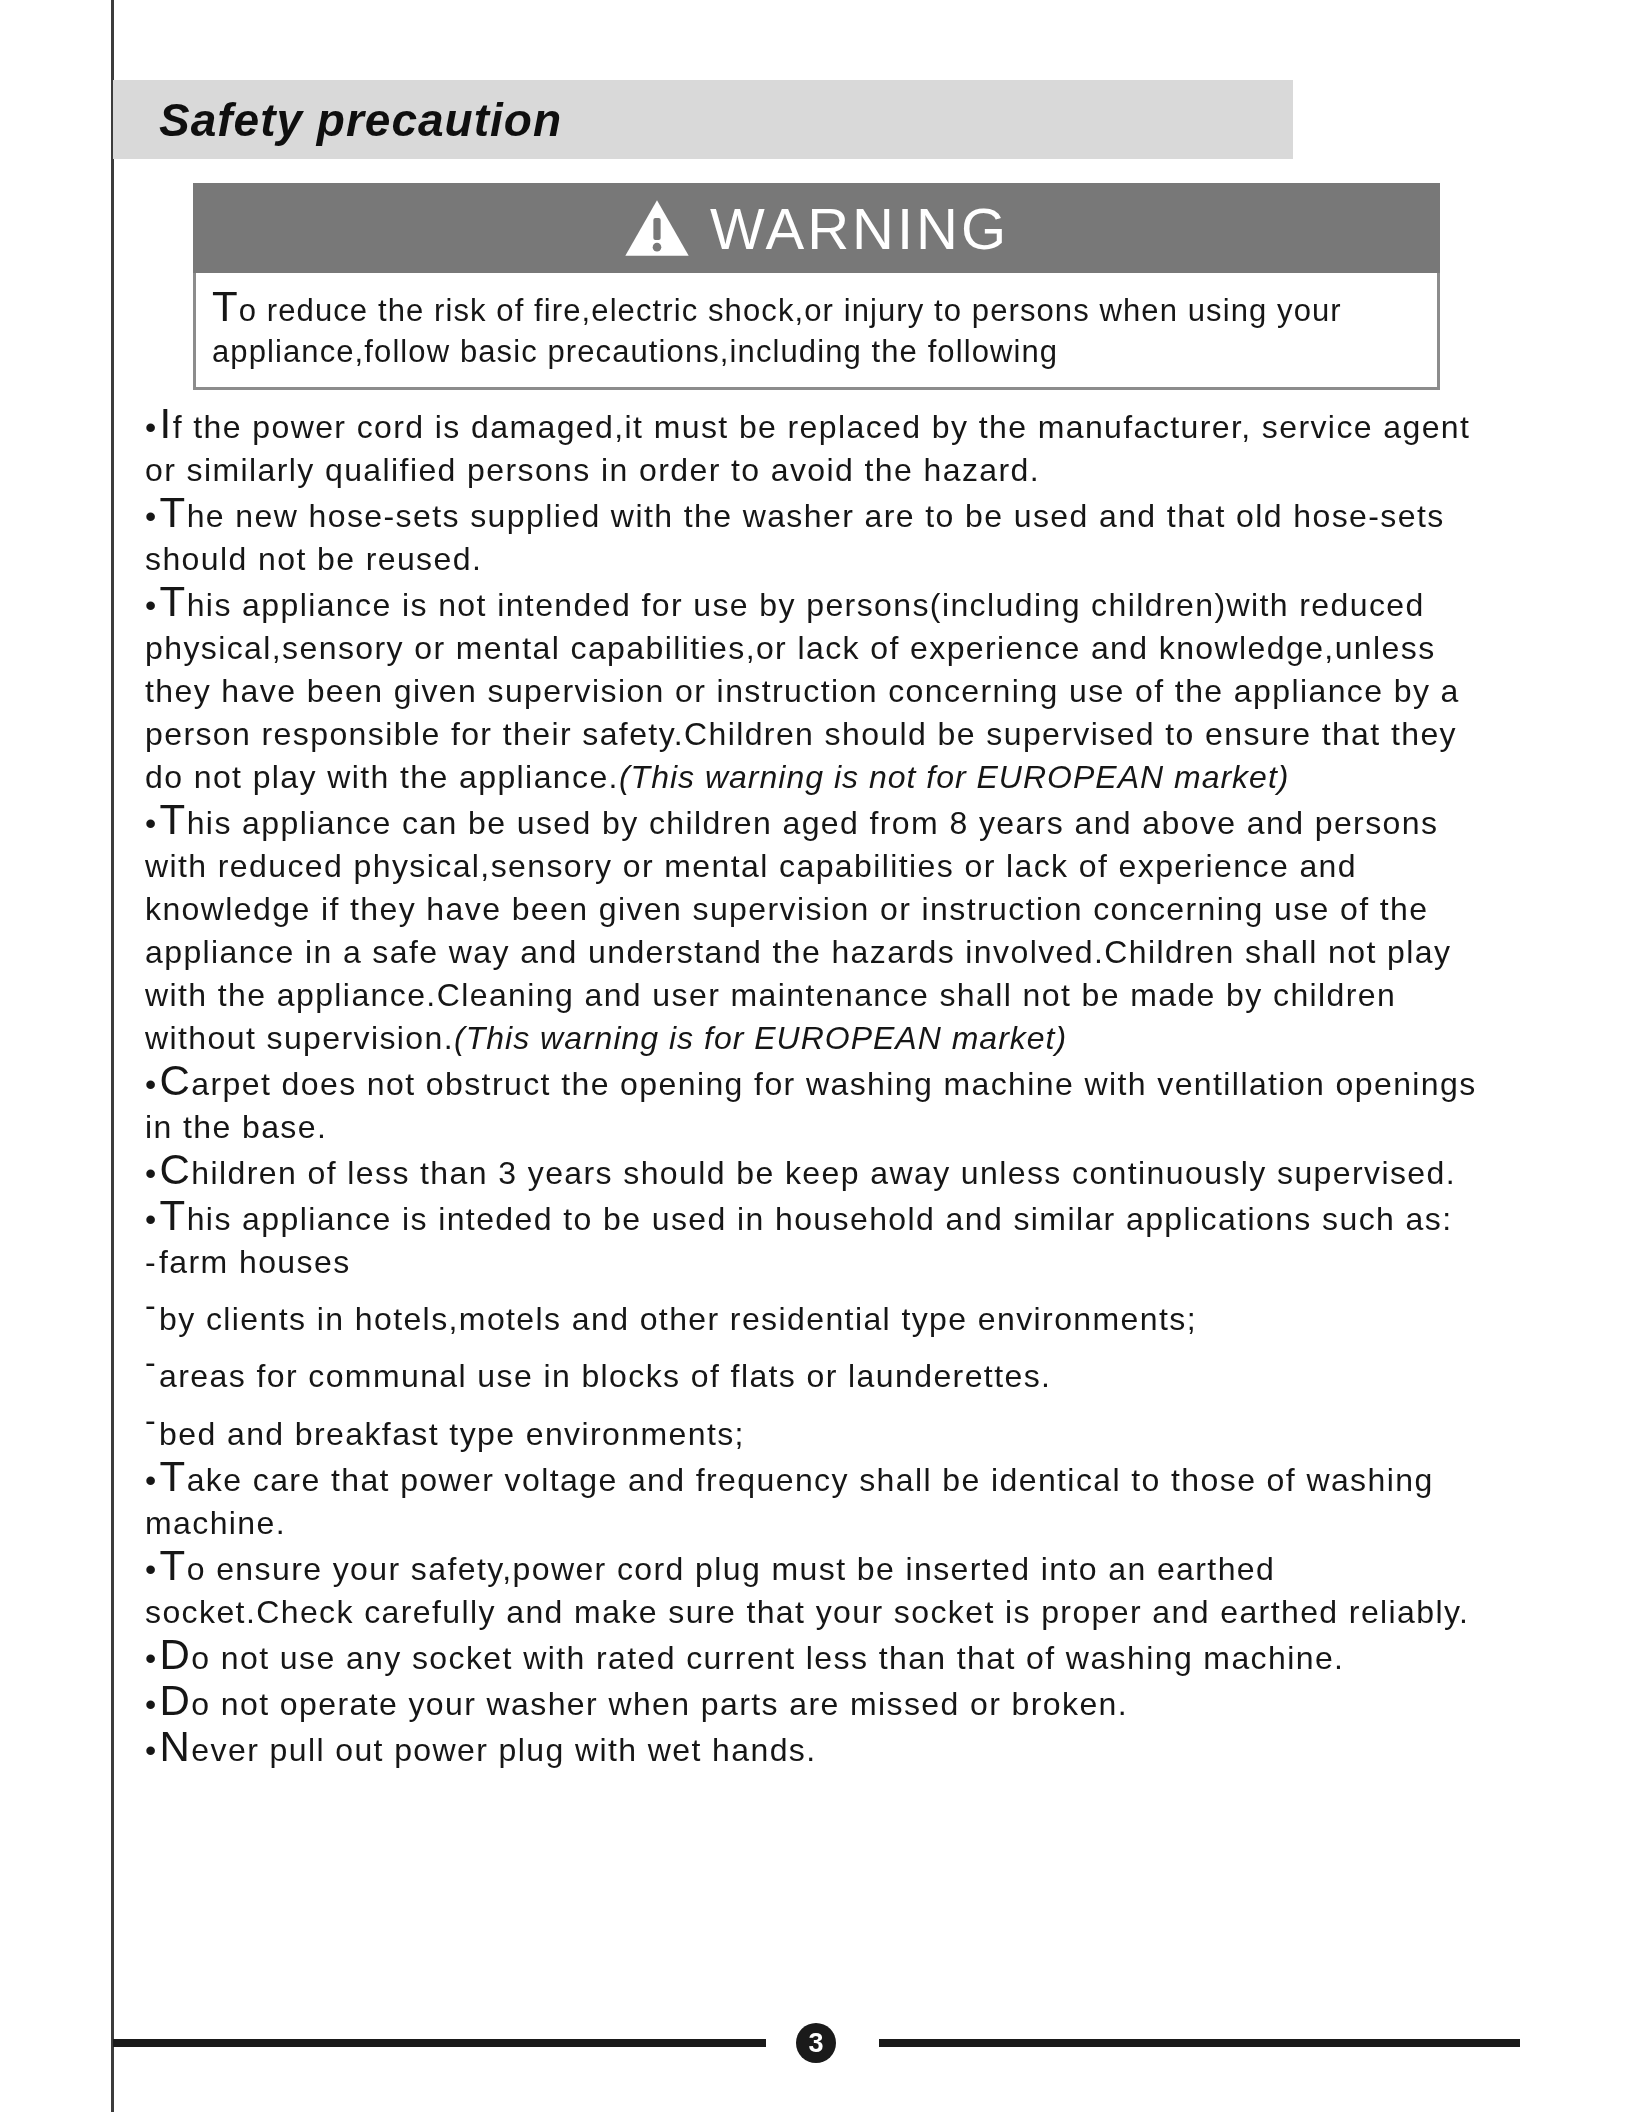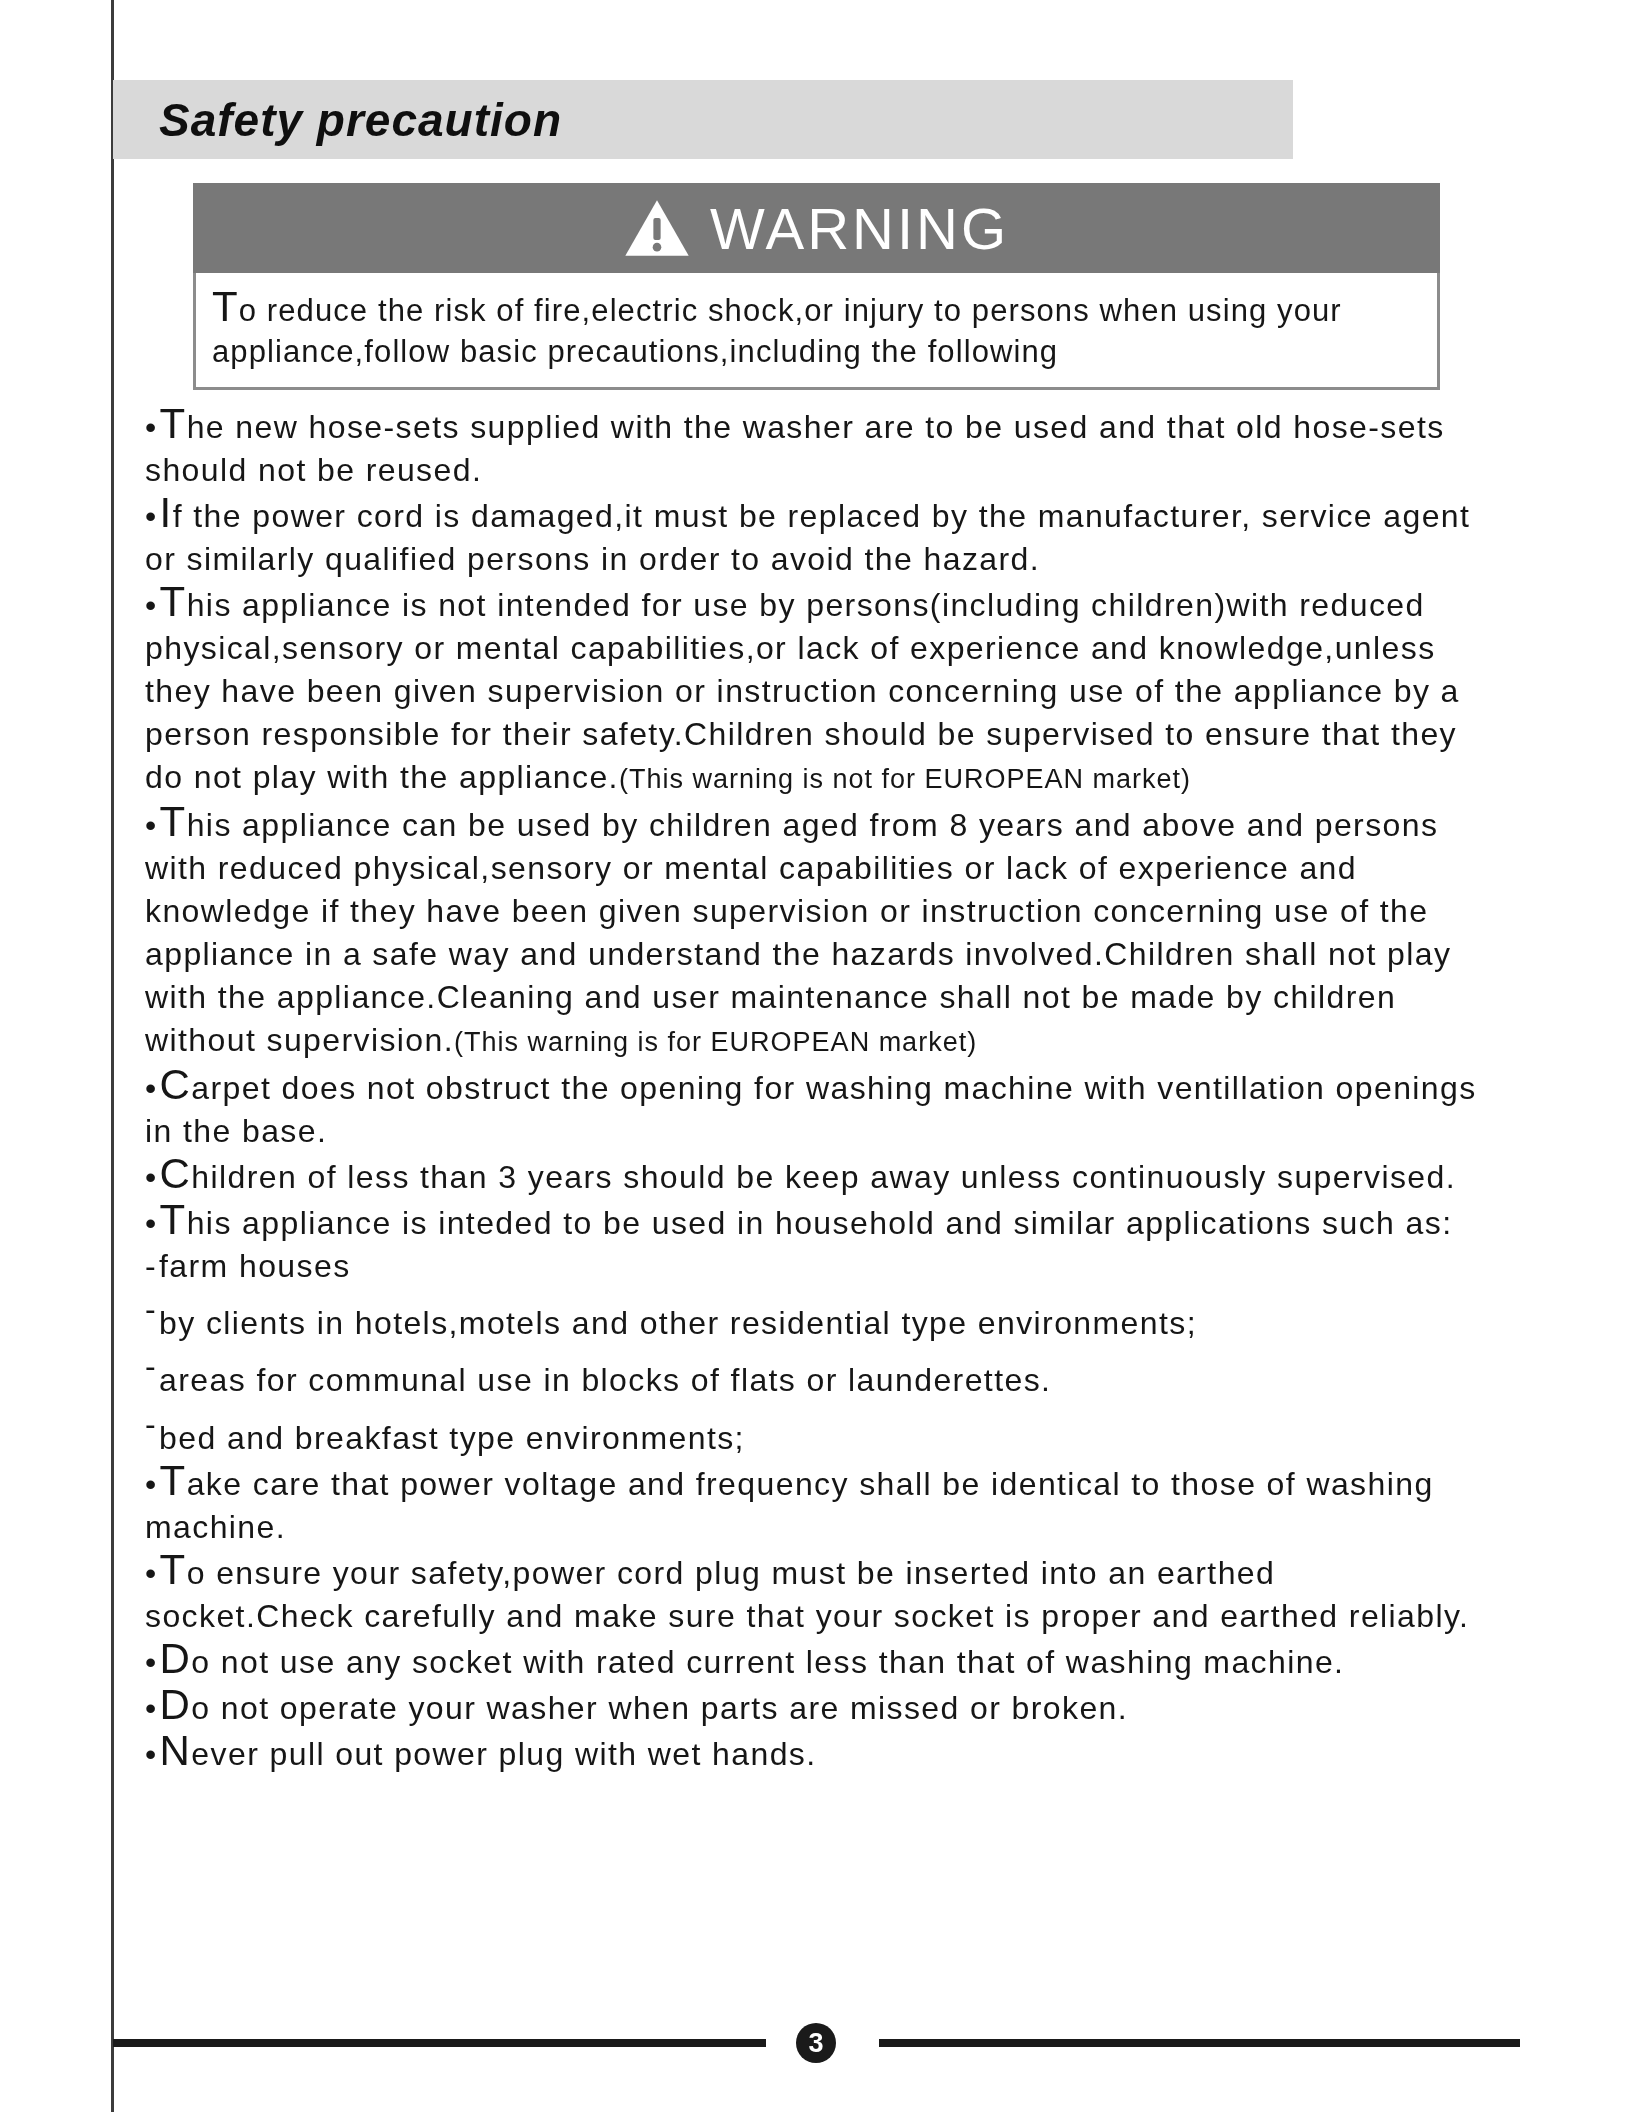--- a/index.html
+++ b/index.html
@@ -55,21 +55,21 @@
   .content{
     position:absolute;left:145px;top:403px;width:1338px;
   }
   .item{
     margin:0;font-size:32px;line-height:43px;letter-spacing:1.4px;
     color:var(--ink);
   }
   .initcap{font-size:42px;line-height:1;}
   .bullet{padding-right:2px;}
   .bullet.raised{display:inline-block;vertical-align:0.45em;}
-  .note{font-size:27px;letter-spacing:1px;}
+  .note{font-size:32px;letter-spacing:1px;font-style:italic;}
   .footer-rule{
     position:absolute;top:2039px;height:8px;background:#1a1a1a;
   }
   .footer-rule.left{left:113px;width:653px;}
   .footer-rule.right{left:879px;width:641px;}
   .page-badge{
     position:absolute;left:796px;top:2023px;width:40px;height:40px;
     border-radius:50%;background:#1a1a1a;color:#ffffff;
     display:flex;align-items:center;justify-content:center;
     font-size:27px;font-weight:bold;
@@ -90,22 +90,22 @@
       <path d="M50 3 L98 87 L2 87 Z" fill="#ffffff"></path>
       <rect x="44.5" y="30" width="11" height="33" rx="3" fill="#787878"></rect>
       <circle cx="50" cy="74" r="6.5" fill="#787878"></circle>
     </svg>
     <span class="warning-title">WARNING</span>
   </div>
   <p class="warning-intro">To reduce the risk of fire,electric shock,or injury to persons when using your appliance,follow basic precautions,including the following</p>
 </div>
 
 <div class="content">
+    <p class="item"><span class="bullet">•</span><span class="initcap">I</span>f the power cord is damaged,it must be replaced by the manufacturer, service agent or similarly qualified persons in order to avoid the hazard.</p>
     <p class="item"><span class="bullet">•</span><span class="initcap">T</span>he new hose-sets supplied with the washer are to be used and that old hose-sets should not be reused.</p>
-    <p class="item"><span class="bullet">•</span><span class="initcap">I</span>f the power cord is damaged,it must be replaced by the manufacturer, service agent or similarly qualified persons in order to avoid the hazard.</p>
     <p class="item"><span class="bullet">•</span><span class="initcap">T</span>his appliance is not intended for use by persons(including children)with reduced physical,sensory or mental capabilities,or lack of experience and knowledge,unless they have been given supervision or instruction concerning use of the appliance by a person responsible for their safety.Children should be supervised to ensure that they do not play with the appliance.<span class="note">(This warning is not for EUROPEAN market)</span></p>
     <p class="item"><span class="bullet">•</span><span class="initcap">T</span>his appliance can be used by children aged from 8 years and above and persons with reduced physical,sensory or mental capabilities or lack of experience and knowledge if they have been given supervision or instruction concerning use of the appliance in a safe way and understand the hazards involved.Children shall not play with the appliance.Cleaning and user maintenance shall not be made by children without supervision.<span class="note">(This warning is for EUROPEAN market)</span></p>
     <p class="item"><span class="bullet">•</span><span class="initcap">C</span>arpet does not obstruct the opening for washing machine with ventillation openings in the base.</p>
     <p class="item"><span class="bullet">•</span><span class="initcap">C</span>hildren of less than 3 years should be keep away unless continuously supervised.</p>
     <p class="item"><span class="bullet">•</span><span class="initcap">T</span>his appliance is inteded to be used in household and similar applications such as:</p>
     <p class="item"><span class="bullet">-</span>farm houses</p>
     <p class="item"><span class="bullet raised">-</span>by clients in hotels,motels and other residential type environments;</p>
     <p class="item"><span class="bullet raised">-</span>areas for communal use in blocks of flats or launderettes.</p>
     <p class="item"><span class="bullet raised">-</span>bed and breakfast type environments;</p>
     <p class="item"><span class="bullet">•</span><span class="initcap">T</span>ake care that power voltage and frequency shall be identical to those of washing machine.</p>

